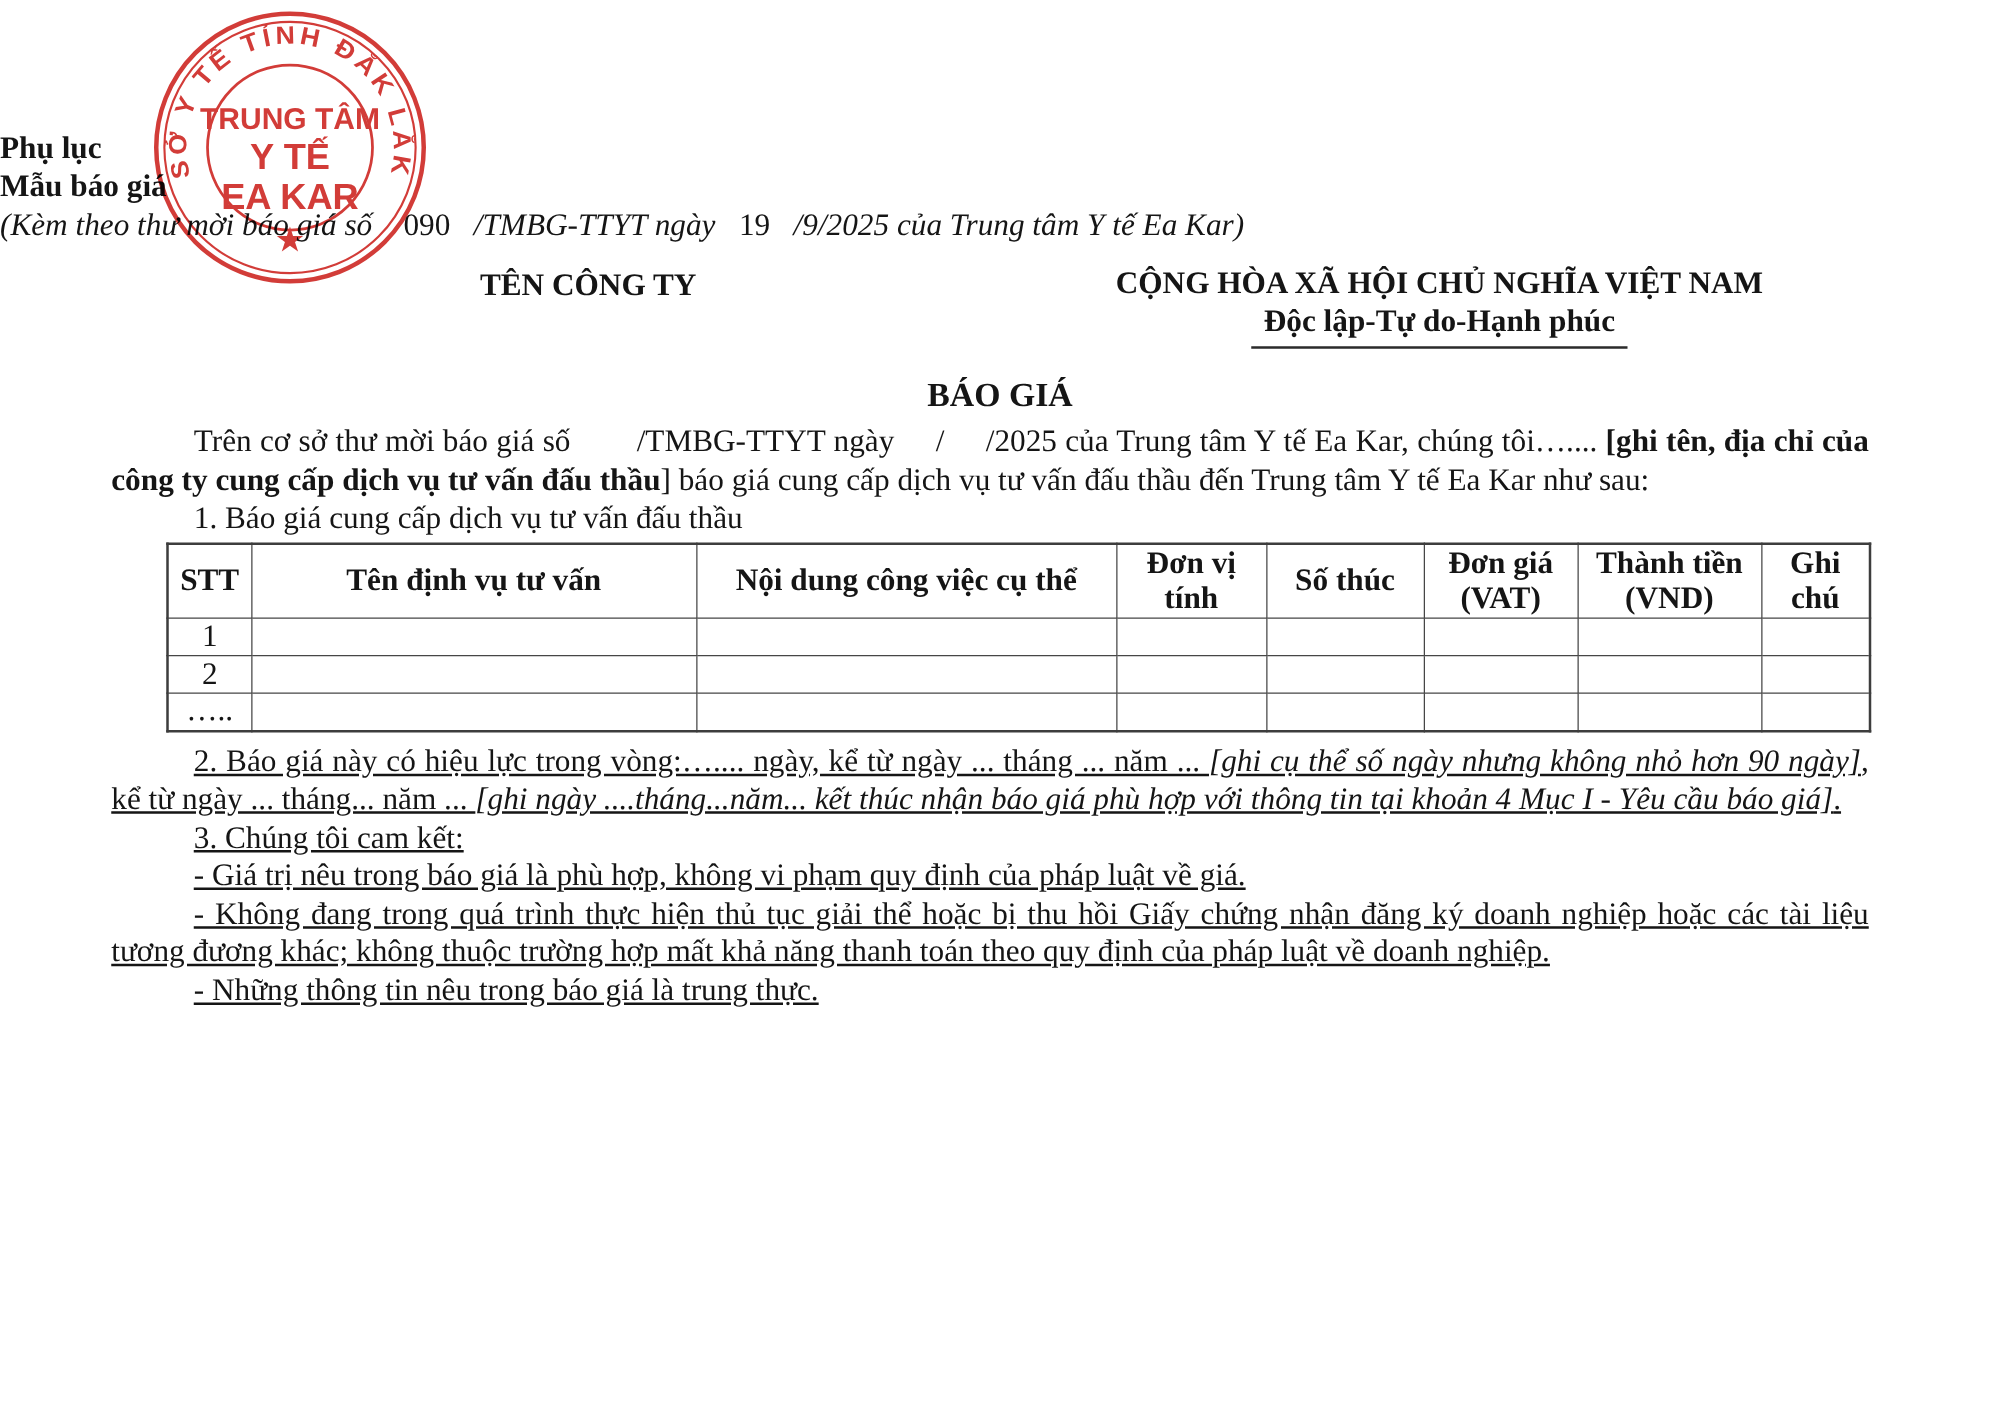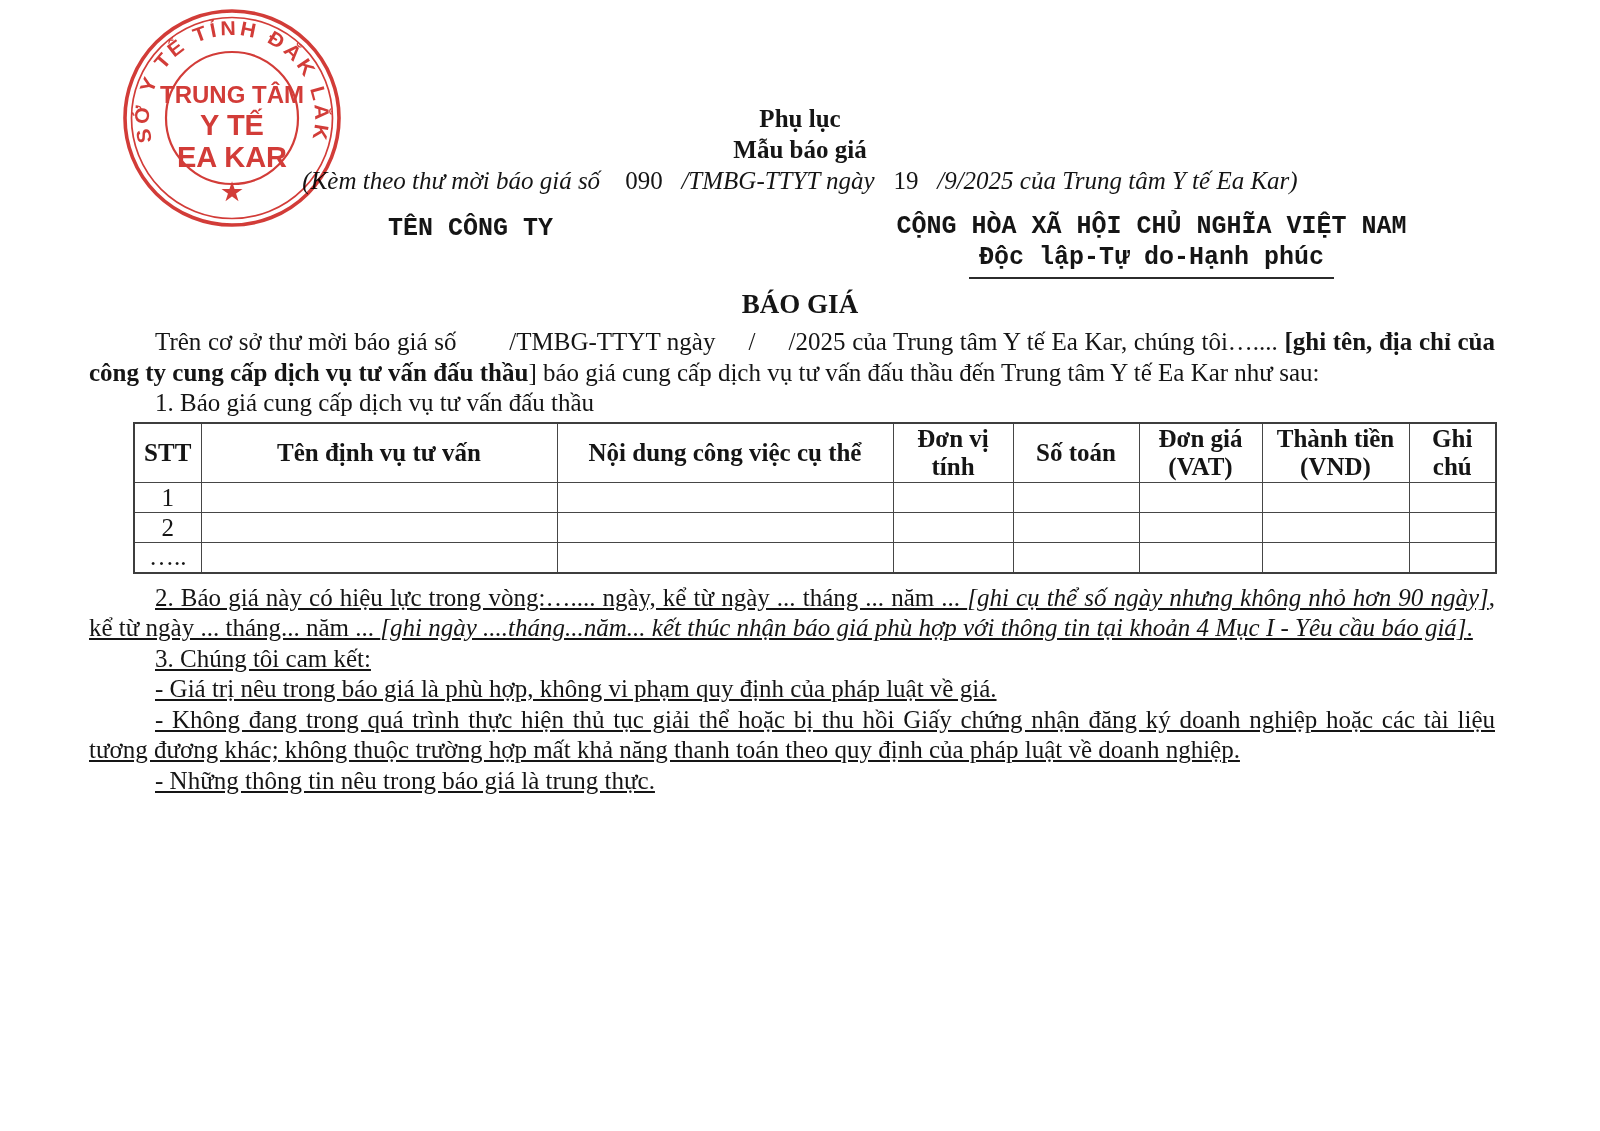--- a/index.html
+++ b/index.html
@@ -14,31 +14,31 @@
   .stamp { position:absolute; left:118px; top:4px; width:228px; height:228px;
            mix-blend-mode:multiply; opacity:.95; }
   .stamp text { font-family:"Liberation Sans", sans-serif; font-weight:bold; }
   .ring-text { font-size:20px; letter-spacing:3px; }
   .stamp-c1 { font-size:24px; }
   .stamp-c2 { font-size:29px; }
   .stamp-c3 { font-size:29px; }
   .stamp-star { font-size:24px; }
 
   
-  .top-block { padding-top:103px; text-align:center; line-height:31px; }
+  .top-block { padding-top:103px; text-align:left; line-height:31px; }
   .appendix, .form-title { font-weight:bold; }
   .ref-line { font-style:italic; }
   .fill-num { font-style:normal; }
 
-  .columns-row { display:flex; margin-top:15px; padding-left:133px; padding-right:105px; line-height:31px;font-family:Liberation Mono, monospace; }
+  .columns-row { display:flex; margin-top:15px; padding-left:133px; padding-right:105px; line-height:31px; }
   .col-company { flex:0 0 675px; text-align:center; font-weight:bold; padding-top:2px; }
   .col-national { flex:1; text-align:center; font-weight:bold; }
   .motto-underline { display:inline-block; border-bottom:2px solid #2b2b2b; padding:0 10px 4px 10px;text-align:center; }
 
-  .doc-title { margin-top:10px; text-align:center; font-weight:bold; font-size:27px; }
+  .doc-title { margin-top:22px; text-align:center; font-weight:bold; font-size:27px; }
 
   
   .body-text { margin:7px 105px 0 89px; text-align:justify; line-height:30.5px; }
   .body-text p { text-indent:66px; }
   .b { font-weight:bold; }
   .i { font-style:italic; }
 
   
   table.quote { width:1362px; margin-left:133px; margin-top:3px;
     border-collapse:collapse; table-layout:fixed; border:2px solid #3d3d3d; }
@@ -103,21 +103,21 @@
         <col style="width:123px">
         <col style="width:147px">
         <col style="width:87px">
     </colgroup>
     <thead>
       <tr>
         <th>STT</th>
         <th>Tên định vụ tư vấn</th>
         <th>Nội dung công việc cụ thể</th>
         <th>Đơn vị tính</th>
-        <th>Số toán</th>
+        <th>Số thúc</th>
         <th>Đơn giá (VAT)</th>
         <th>Thành tiền (VND)</th>
         <th>Ghi chú</th>
       </tr>
     </thead>
     <tbody>
       <tr>
         <td>1</td>
         <td></td>
         <td></td>

